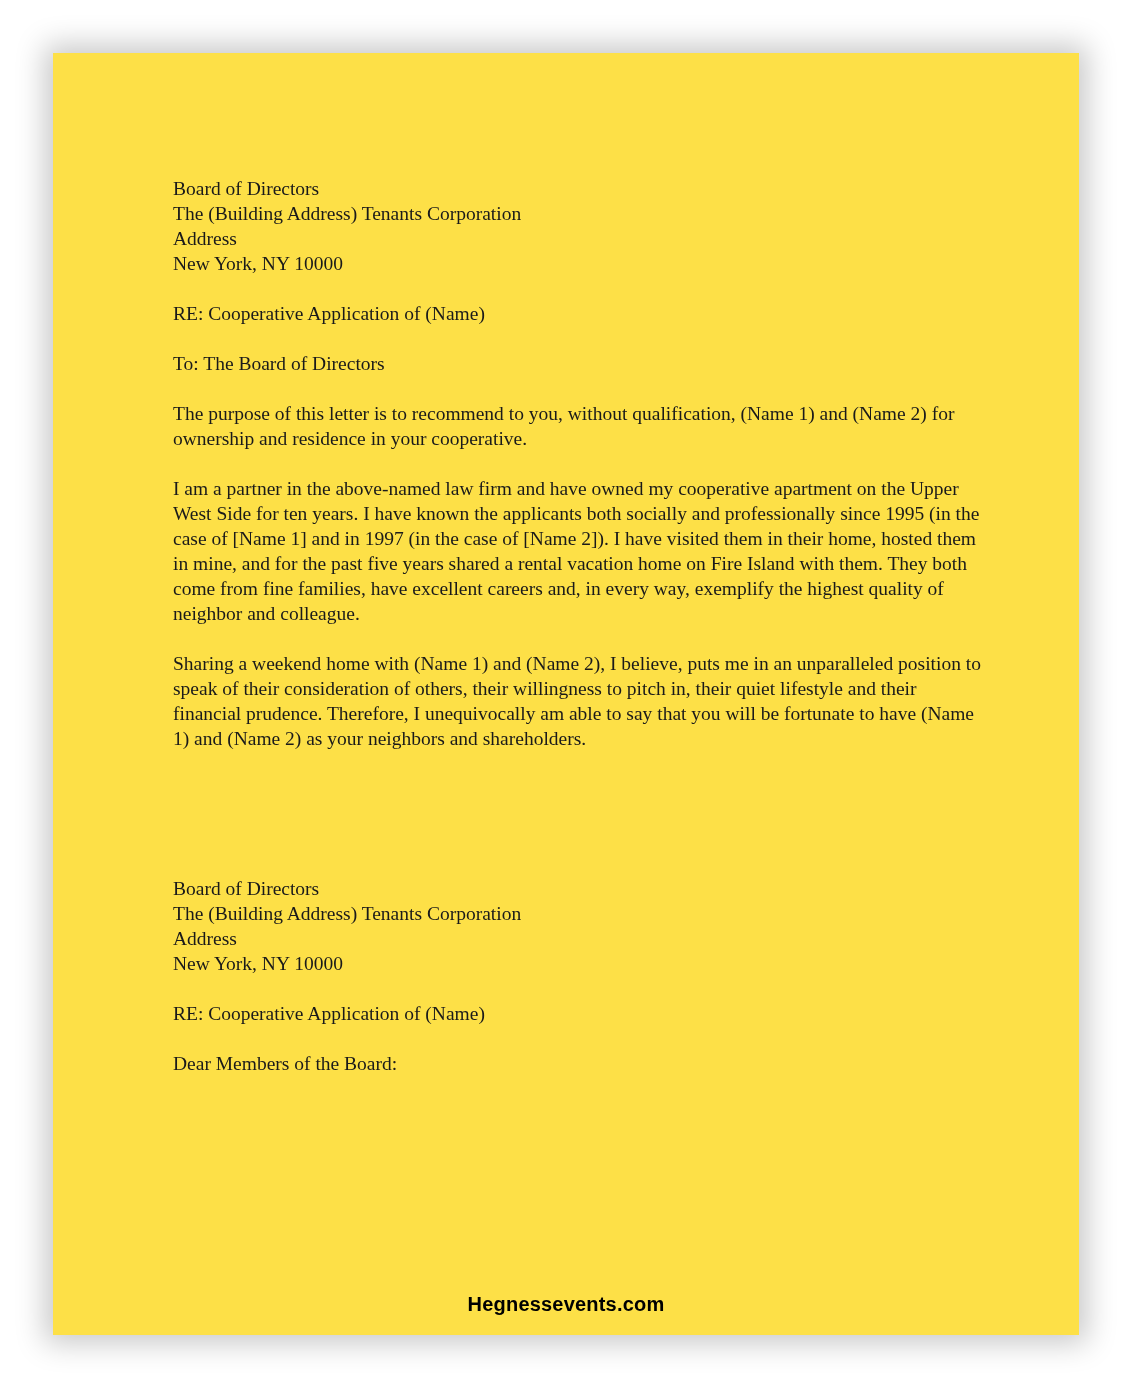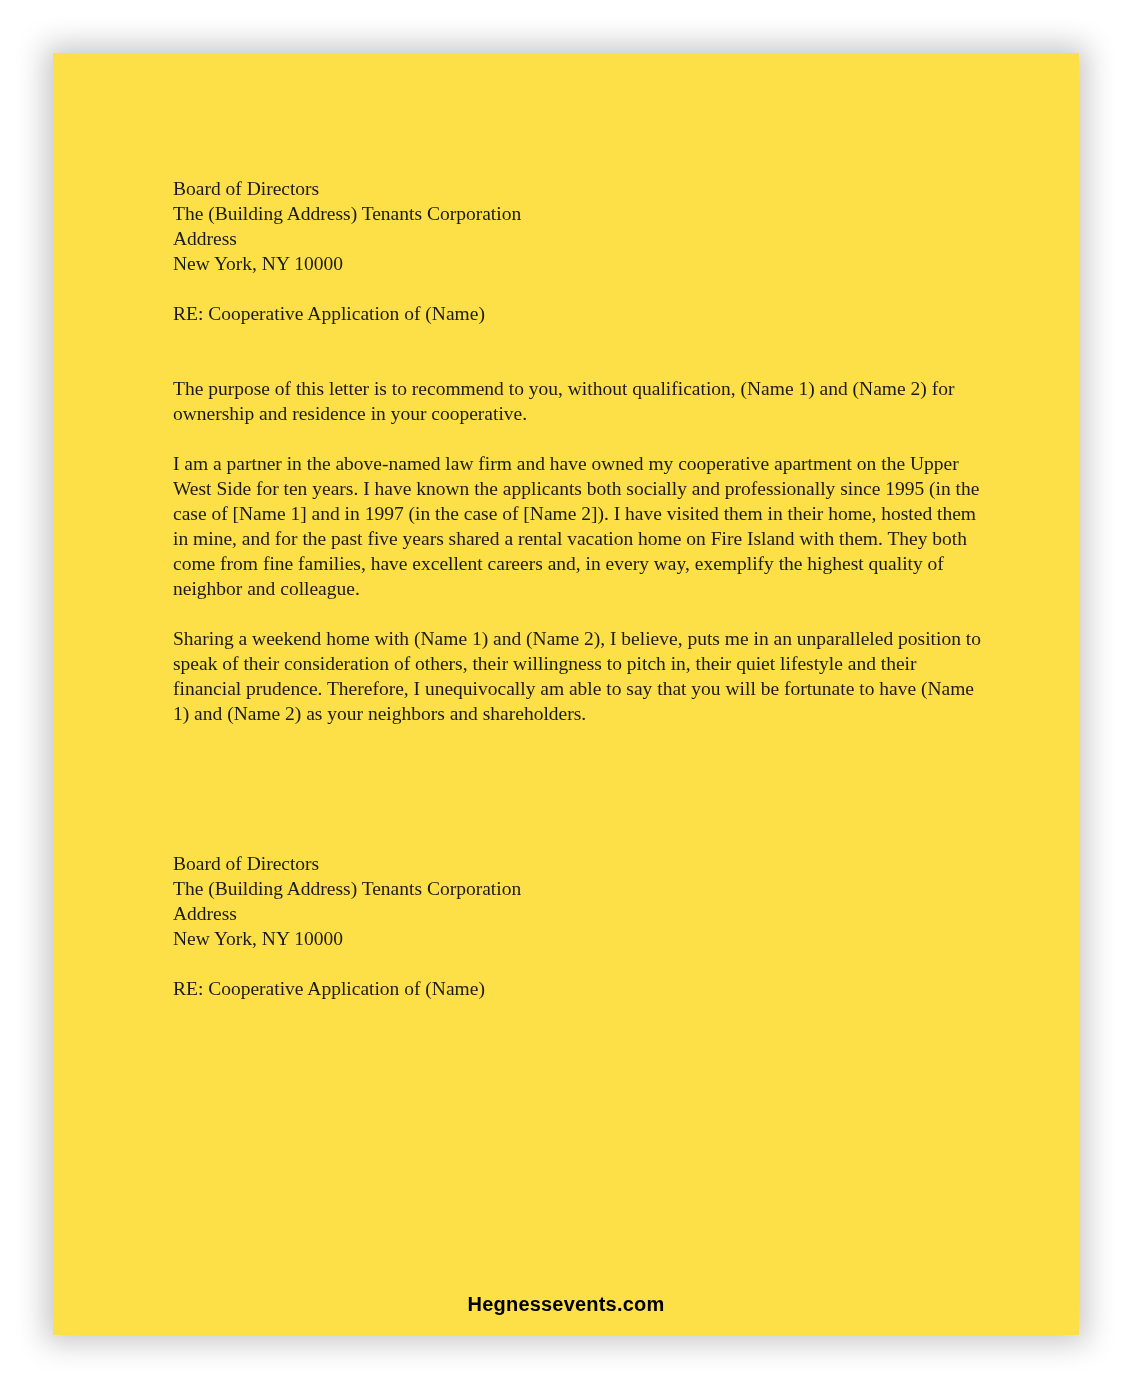--- a/index.html
+++ b/index.html
@@ -67,20 +67,21 @@
       <span class="line">Board of Directors</span>
       <span class="line">The (Building Address) Tenants Corporation</span>
       <span class="line">Address</span>
       <span class="line">New York, NY 10000</span>
     </div>
     <div class="gap"></div>
 
     <span class="line">RE: Cooperative Application of (Name)</span>
     <div class="gap"></div>
 
+    <span class="line">To:  The Board of Directors</span>
     <div class="gap"></div>
 
     <span class="para">The purpose of this letter is to recommend to you, without qualification, (Name 1) and (Name 2) for ownership and residence in your cooperative.</span>
     <div class="gap"></div>
 
     <span class="para">I am a partner in the above-named law firm and have owned my cooperative apartment on the Upper West Side for ten years. I have known the applicants both socially and professionally since 1995 (in the case of [Name 1] and in 1997 (in the case of [Name 2]). I have visited them in their home, hosted them in mine, and for the past five years shared a rental vacation home on Fire Island with them. They both come from fine families, have excellent careers and, in every way, exemplify the highest quality of neighbor and colleague.</span>
     <div class="gap"></div>
 
     <span class="para">Sharing a weekend home with (Name 1) and (Name 2), I believe, puts me in an unparalleled position to speak of their consideration of others, their willingness to pitch in, their quiet lifestyle and their financial prudence. Therefore, I unequivocally am able to say that you will be fortunate to have (Name 1) and (Name 2) as your neighbors and shareholders.</span>
     <div class="gap"></div>
@@ -95,16 +96,17 @@
       <span class="line">Board of Directors</span>
       <span class="line">The (Building Address) Tenants Corporation</span>
       <span class="line">Address</span>
       <span class="line">New York, NY 10000</span>
     </div>
     <div class="gap"></div>
 
     <span class="line">RE: Cooperative Application of (Name)</span>
     <div class="gap"></div>
 
+    <span class="line">Dear Members of the Board:</span>
   </div>
 
   <div class="watermark">Hegnessevents.com</div>
 </div>
 
 </body></html>

